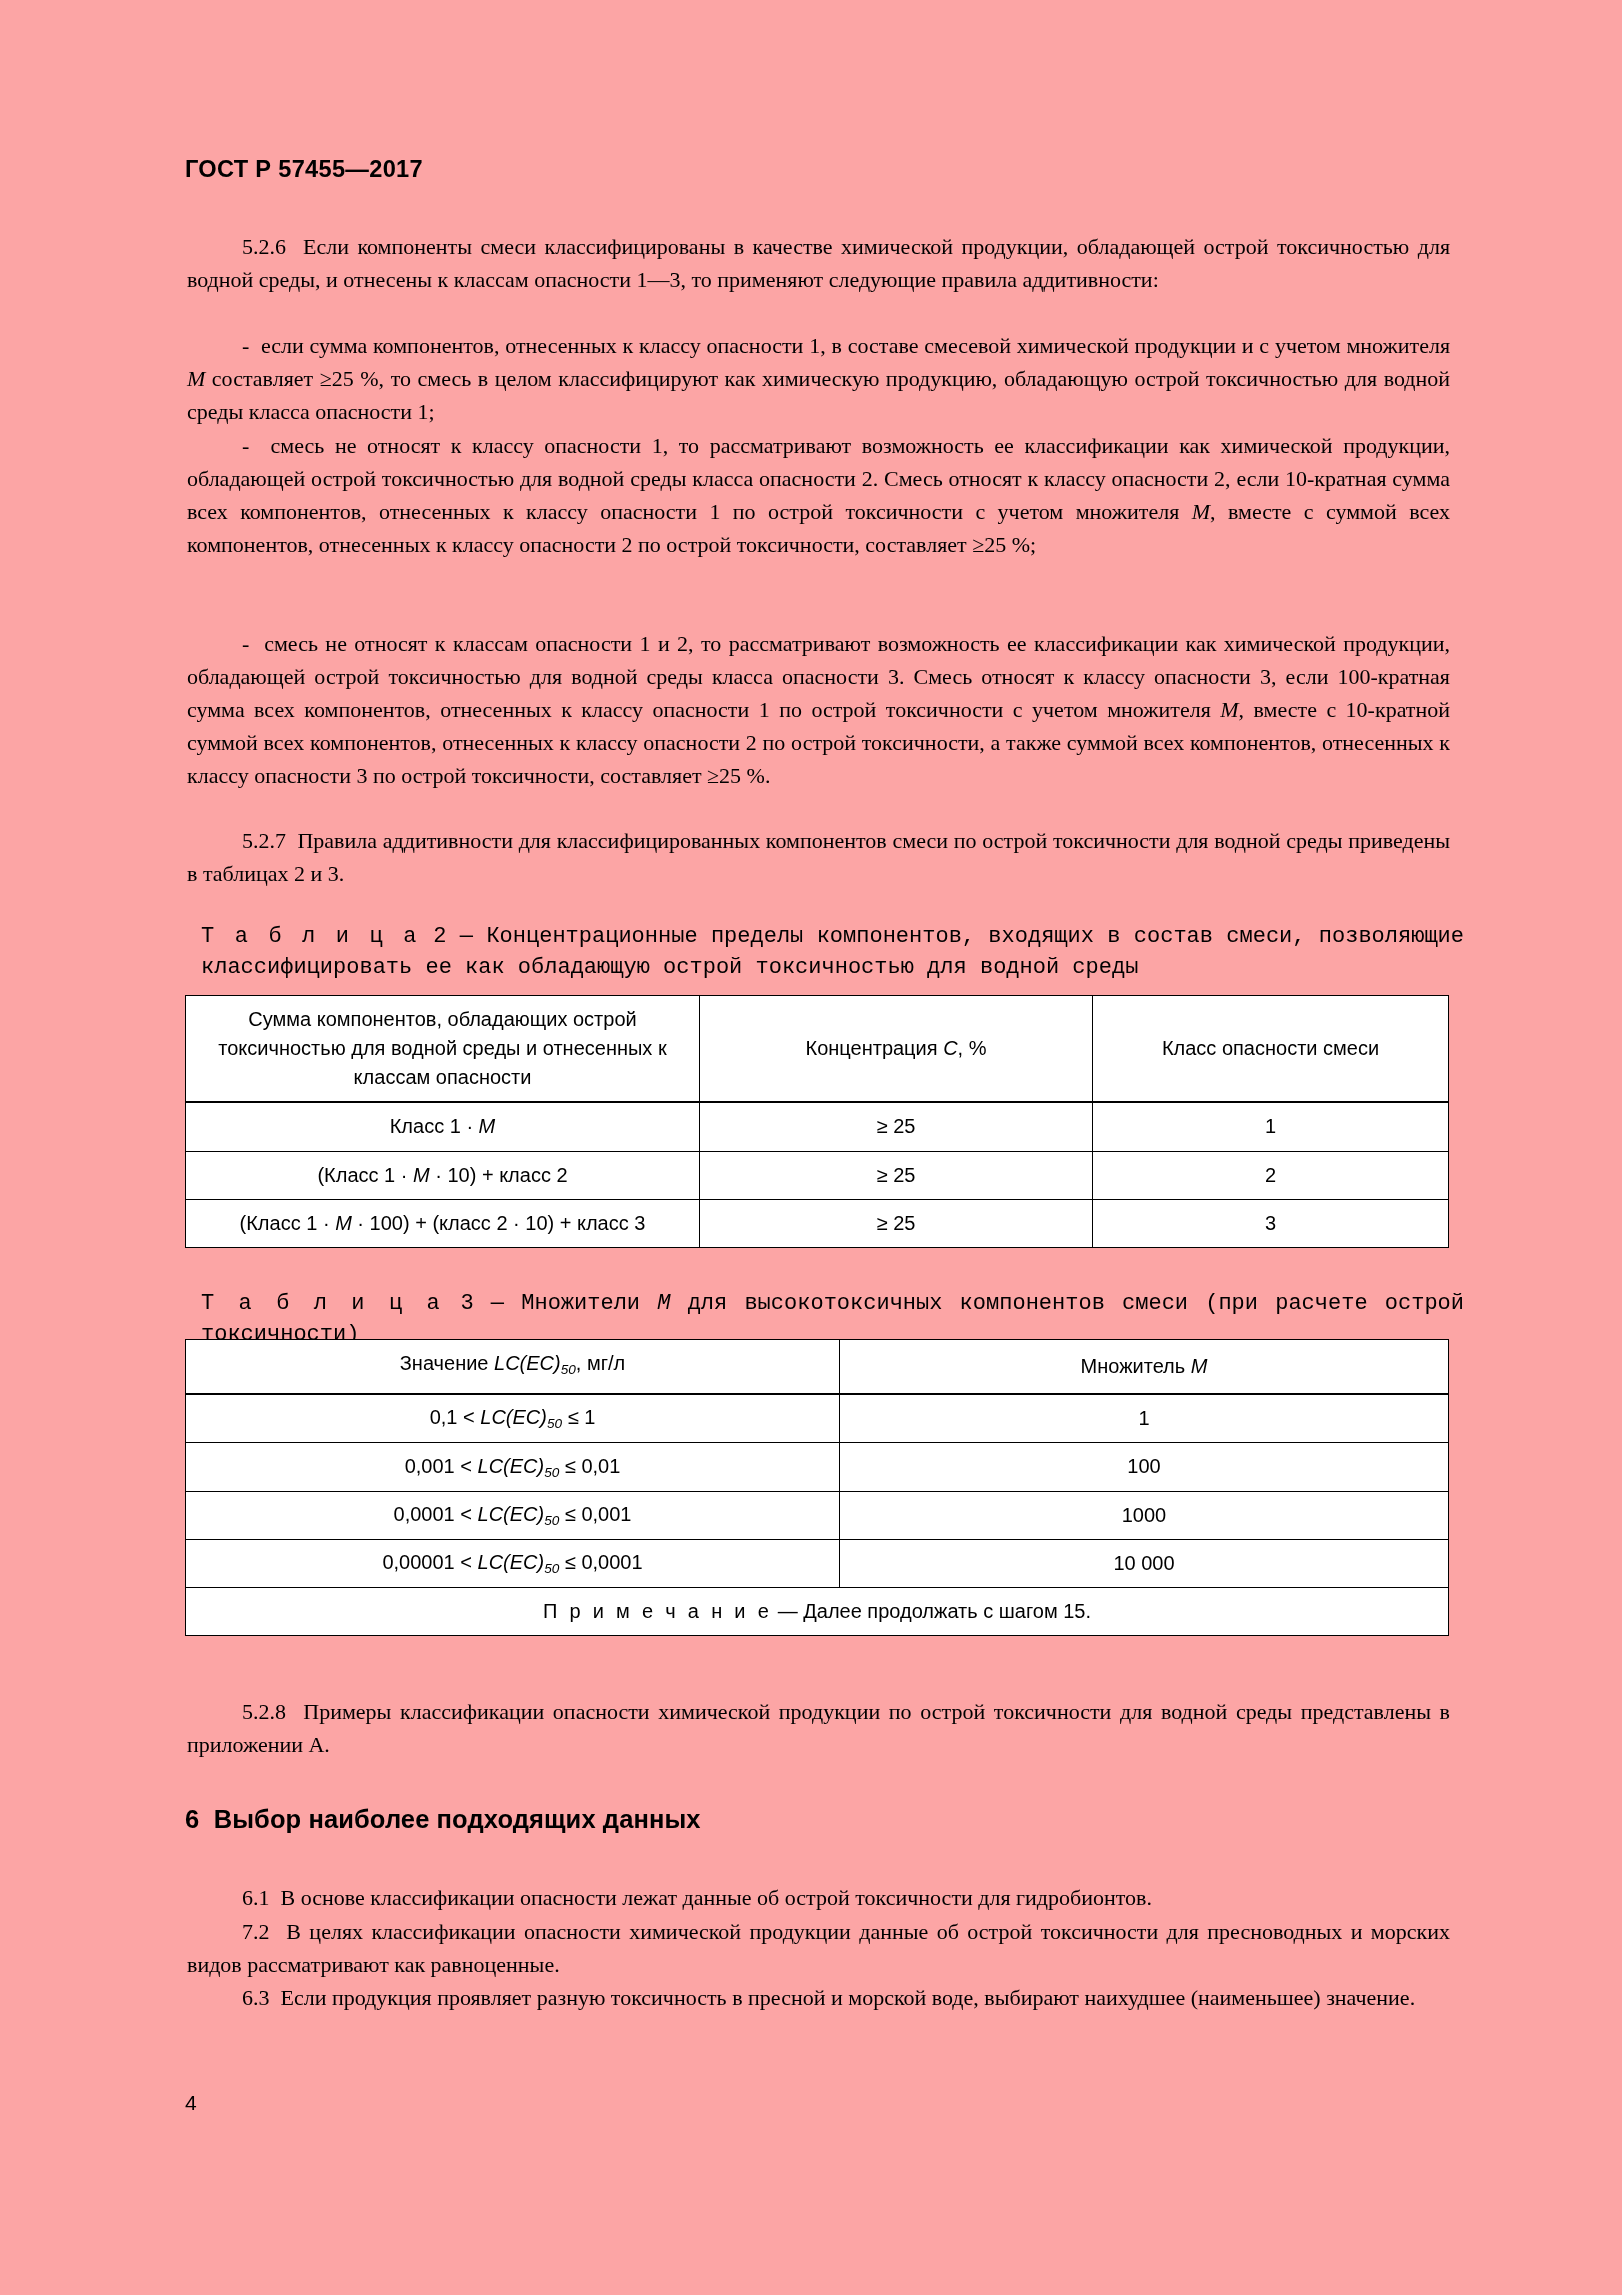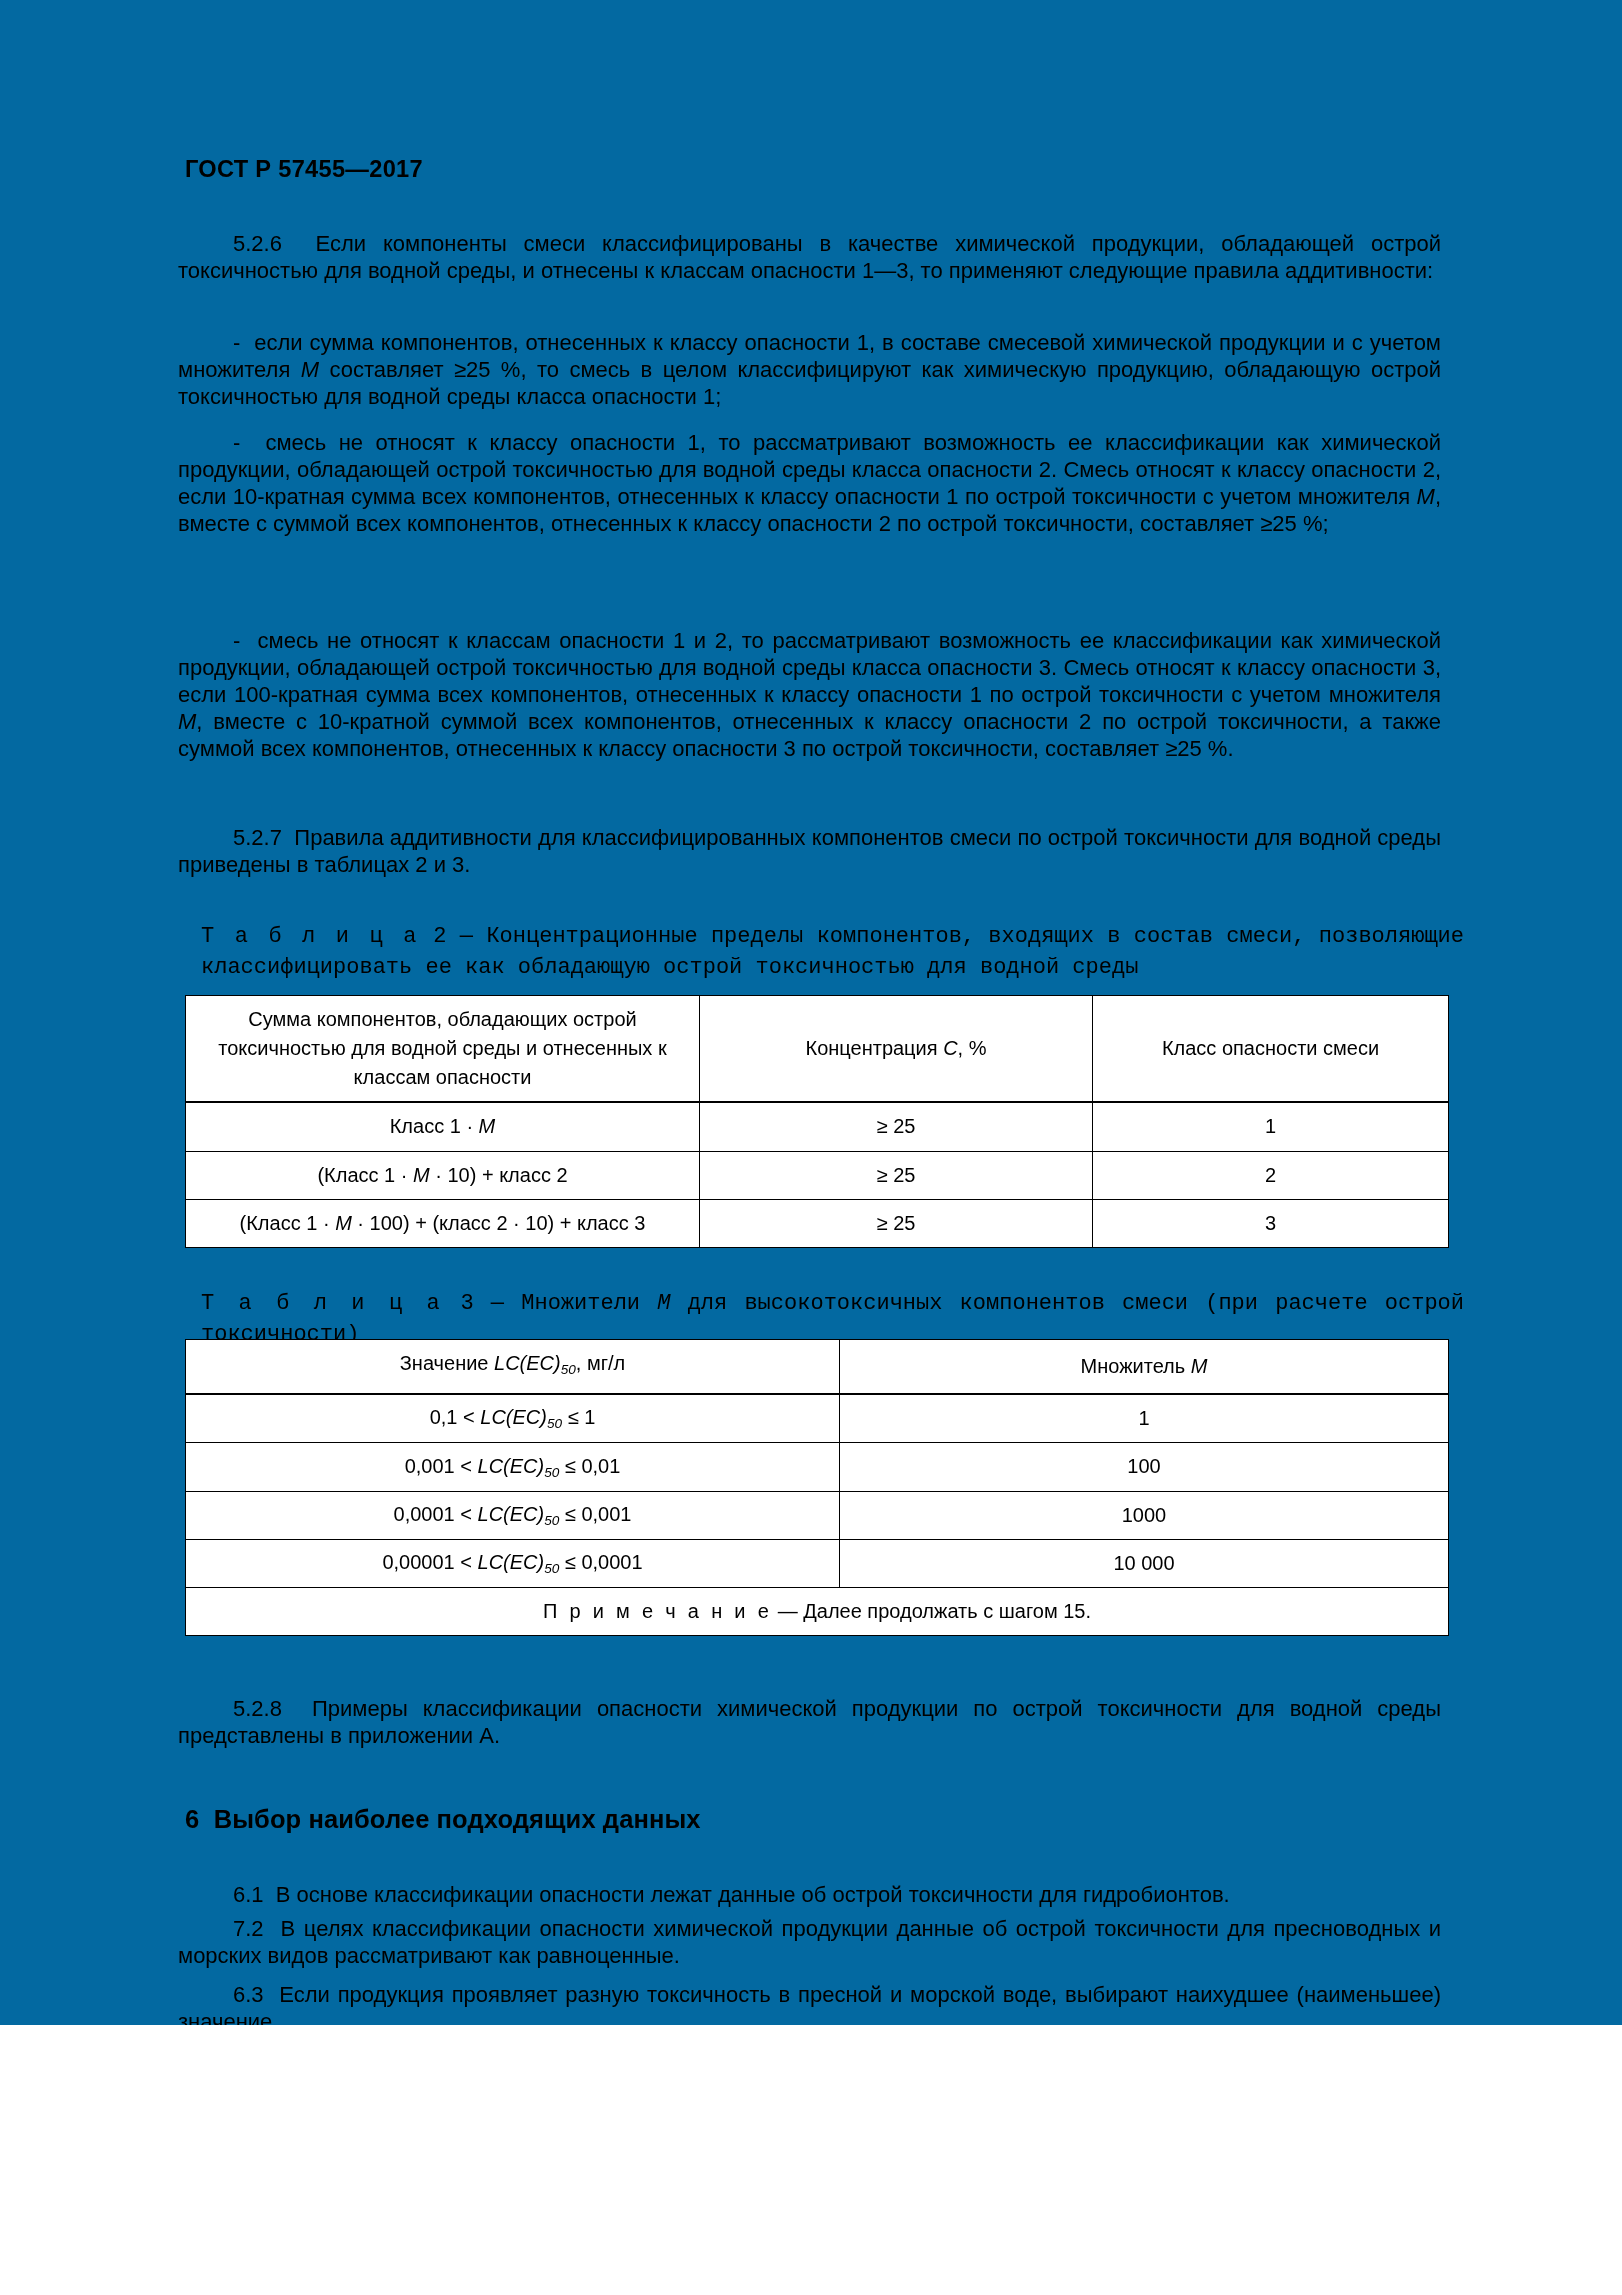--- a/index.html
+++ b/index.html
@@ -3,47 +3,48 @@
 <meta charset="utf-8">
 <style>
   html, body {
     margin: 0;
     padding: 0;
     background: #ffffff;
   }
   .page {
     position: relative;
     width: 1623px;
-    height: 2025px;
-    background: #0369a1;
+    height: 2295px;
+    background: #fca5a5;
     font-family: "Liberation Sans", sans-serif;
     color: #000000;
     box-sizing: border-box;
     overflow: hidden;
   }
 
   
   .doc-header {
     position: absolute;
     left: 185px;
     top: 156px;
     font-size: 23.6px;
     font-weight: bold;
     letter-spacing: 0.3px;
   }
 
   
   .body-block {
     position: absolute;
-    left: 178px;
+    left: 187px;
     width: 1263px;
     font-size: 22px;
-    line-height: 27px;
+    line-height: 33px;
     text-align: justify;
     text-justify: inter-word;
+    font-family: Liberation Serif, serif;
   }
   p.para {
     margin: 0;
     text-indent: 55px;
     text-align: justify;
   }
   p.para.dash {
     text-indent: 55px;
   }
   .num {

